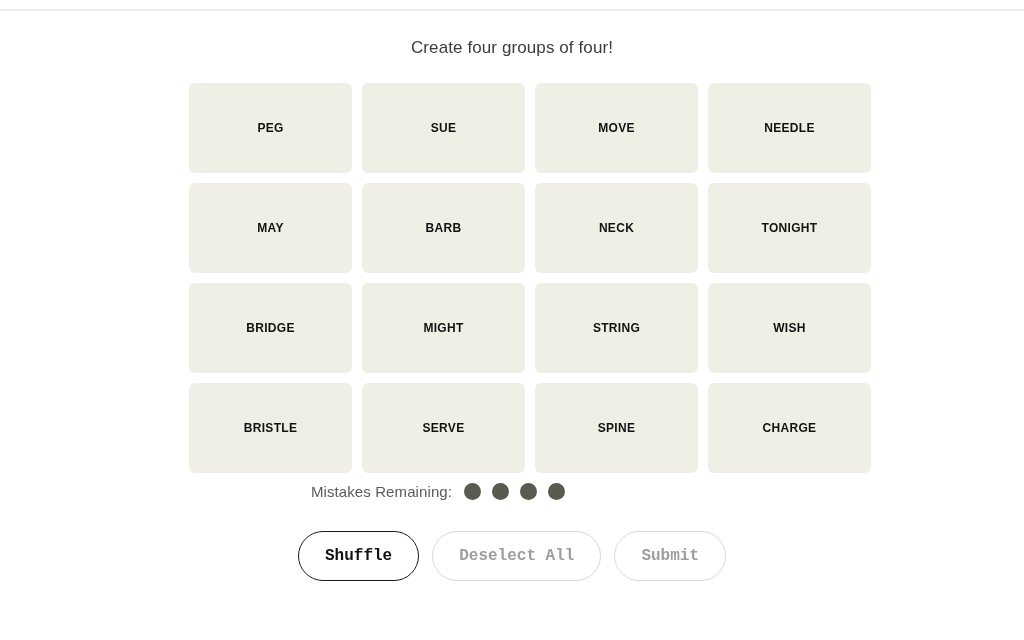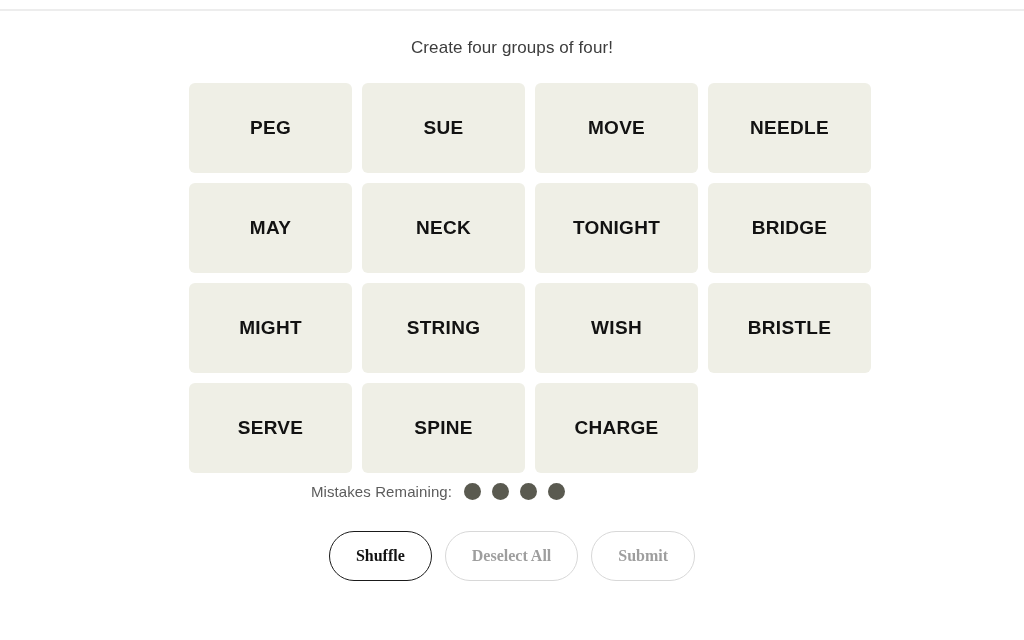--- a/index.html
+++ b/index.html
@@ -68,21 +68,21 @@
     display: flex;
     align-items: center;
     justify-content: center;
     cursor: pointer;
     border: none;
     padding: 0;
     user-select: none;
   }
 
   .tile-label {
-    font-size: 19px;
+    font-size: 12px;
     font-weight: 700;
     color: #121212;
     letter-spacing: 0.3px;
     text-align: center;
     font-family: "Liberation Sans", "DejaVu Sans", sans-serif;
   }
 
   .mistakes-row {
     position: absolute;
     left: 0;
@@ -124,21 +124,21 @@
     align-items: center;
     justify-content: center;
     gap: 13px;
   }
 
   .btn {
     height: 50px;
     border-radius: 25px;
     background: #ffffff;
     font-size: 16px;
-    font-family: Liberation Serif, serif;
+    font-family: Liberation Mono, monospace;
     display: flex;
     align-items: center;
     justify-content: center;
     box-sizing: border-box;
     cursor: pointer;
     padding: 0 26px;
     white-space: nowrap;
   }
 
   .btn-active {
@@ -176,20 +176,23 @@
       <button class="tile">
         <span class="tile-label">MOVE</span>
       </button>
       <button class="tile">
         <span class="tile-label">NEEDLE</span>
       </button>
       <button class="tile">
         <span class="tile-label">MAY</span>
       </button>
       <button class="tile">
+        <span class="tile-label">BARB</span>
+      </button>
+      <button class="tile">
         <span class="tile-label">NECK</span>
       </button>
       <button class="tile">
         <span class="tile-label">TONIGHT</span>
       </button>
       <button class="tile">
         <span class="tile-label">BRIDGE</span>
       </button>
       <button class="tile">
         <span class="tile-label">MIGHT</span>

